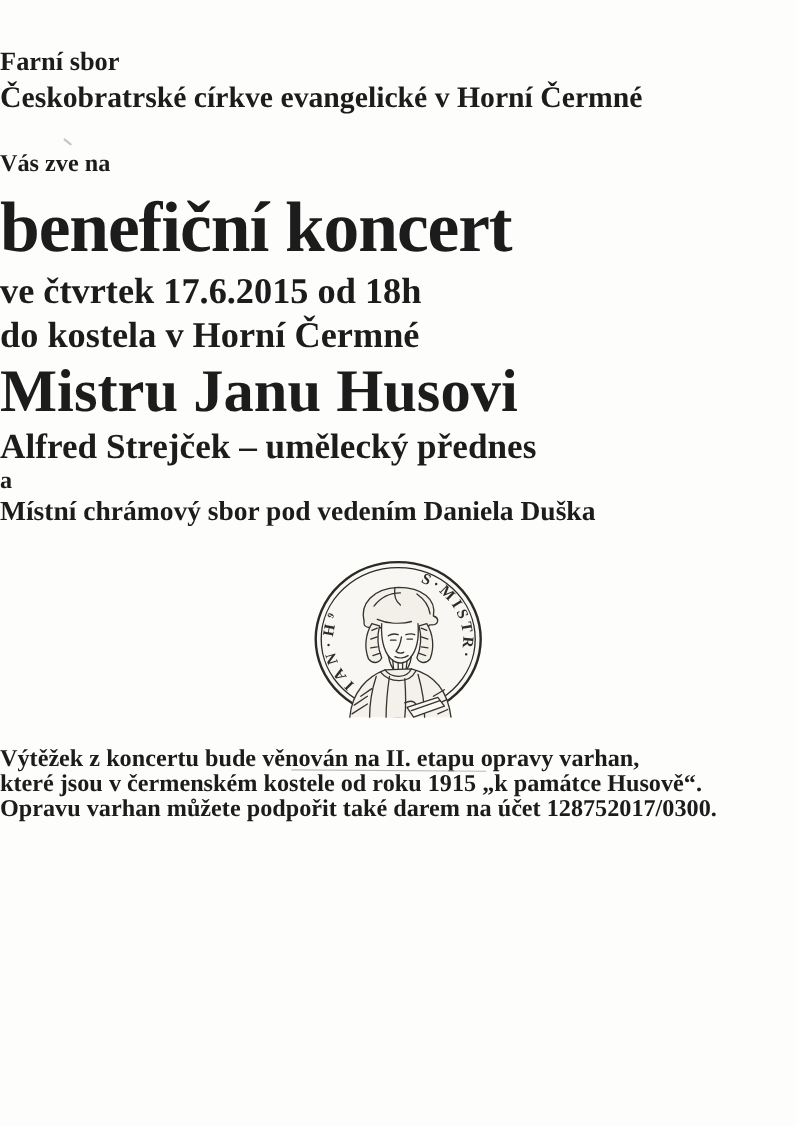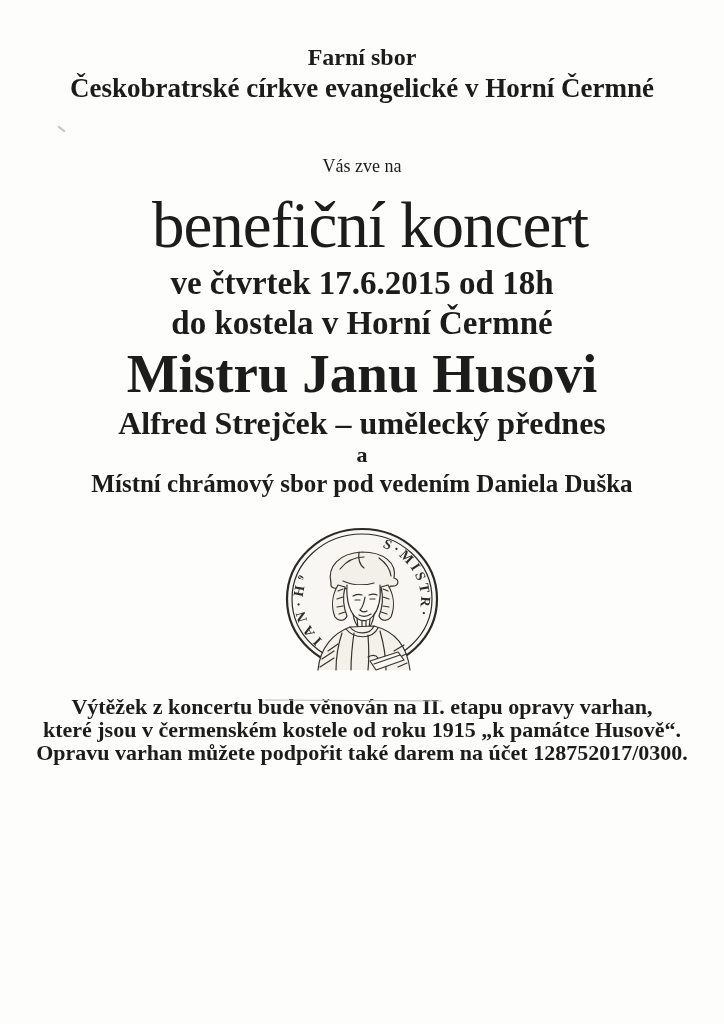--- a/index.html
+++ b/index.html
@@ -5,27 +5,27 @@
   * { margin: 0; padding: 0; box-sizing: border-box; }
   html, body { background: #fdfdfc; }
   .page {
     position: relative;
     width: 724px;
     height: 800px;
     margin: 0 auto;
     background: #fdfdfc;
     color: #1c1c1c;
     font-family: "Liberation Serif", "DejaVu Serif", serif;
-    text-align: center;
+    text-align: left;
     overflow: hidden;
   }
   .org1   { padding-top: 43px; font-size: 24px; line-height: 29px; font-weight: bold; }
   .org2   { font-size: 27px; line-height: 32px; font-weight: bold; }
-  .invite { margin-top: 47px; font-size: 18px; line-height: 30px; font-weight: normal; }
-  .title  { margin-top: 5px; font-size: 65px; line-height: 78px; font-weight: normal; letter-spacing: -1px; padding-left: 16px; }
+  .invite { margin-top: 29px; font-size: 22px; line-height: 30px; font-weight: bold; }
+  .title  { margin-top: 5px; font-size: 65px; line-height: 78px; font-weight: bold; letter-spacing: -1px; }
   .date   { font-size: 33px; line-height: 39px; font-weight: bold; }
   .place  { font-size: 33px; line-height: 40px; font-weight: bold; }
   .ded1   { font-size: 55px; line-height: 62px; font-weight: bold; }
   .ded2   { font-size: 55px; line-height: 62px; font-weight: bold; }
   .perf1  { font-size: 32px; line-height: 37px; font-weight: bold; }
   .conj   { font-size: 22px; line-height: 25px; font-weight: bold; }
   .perf2  { font-size: 25px; line-height: 33px; font-weight: bold; }
   .thin-rule {
     position: absolute;
     left: 265px; top: 700px;

